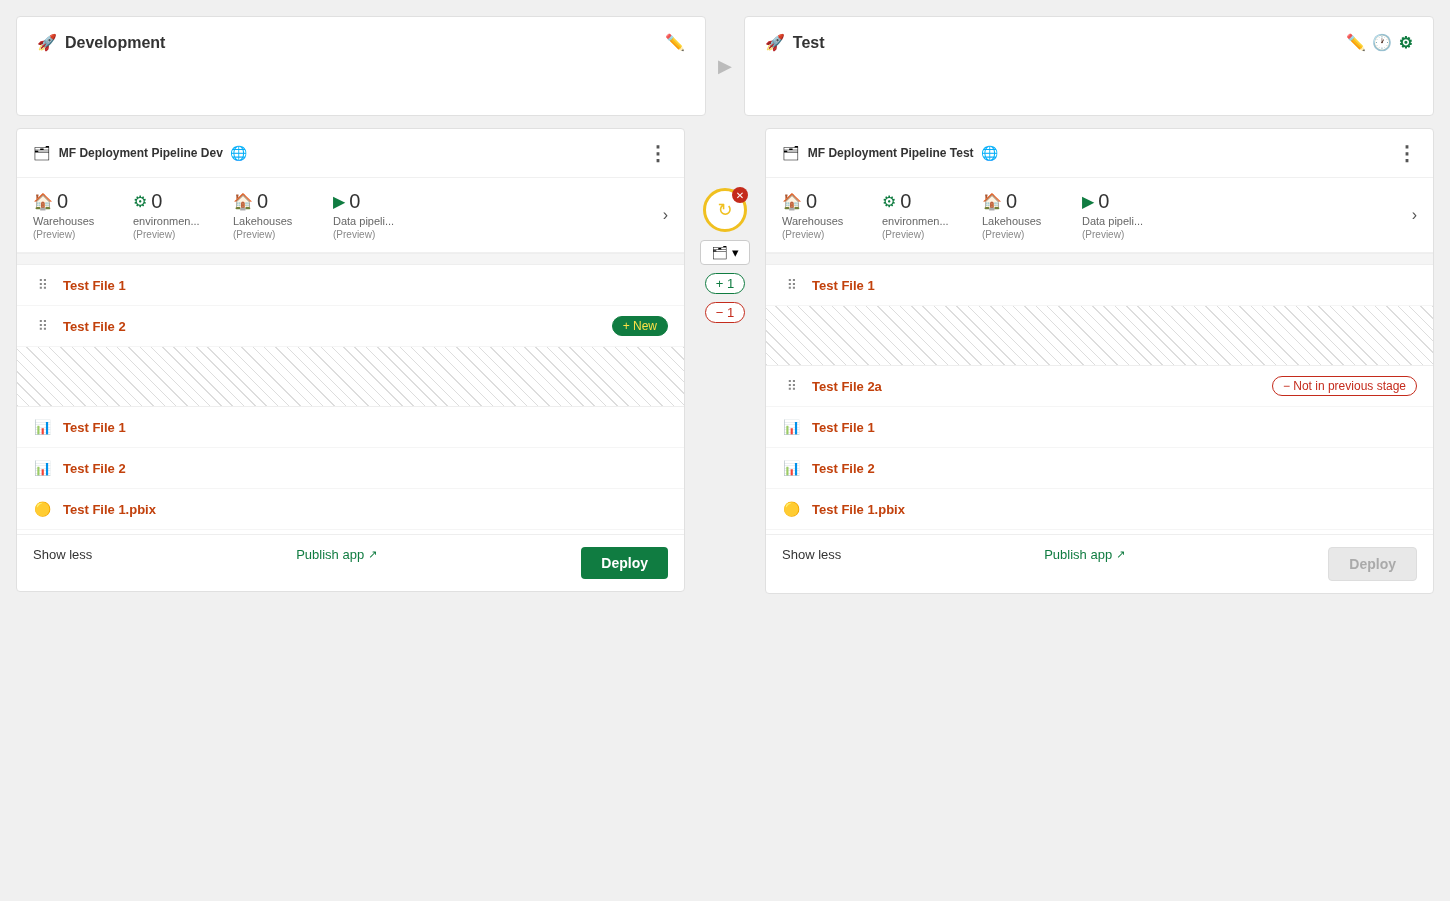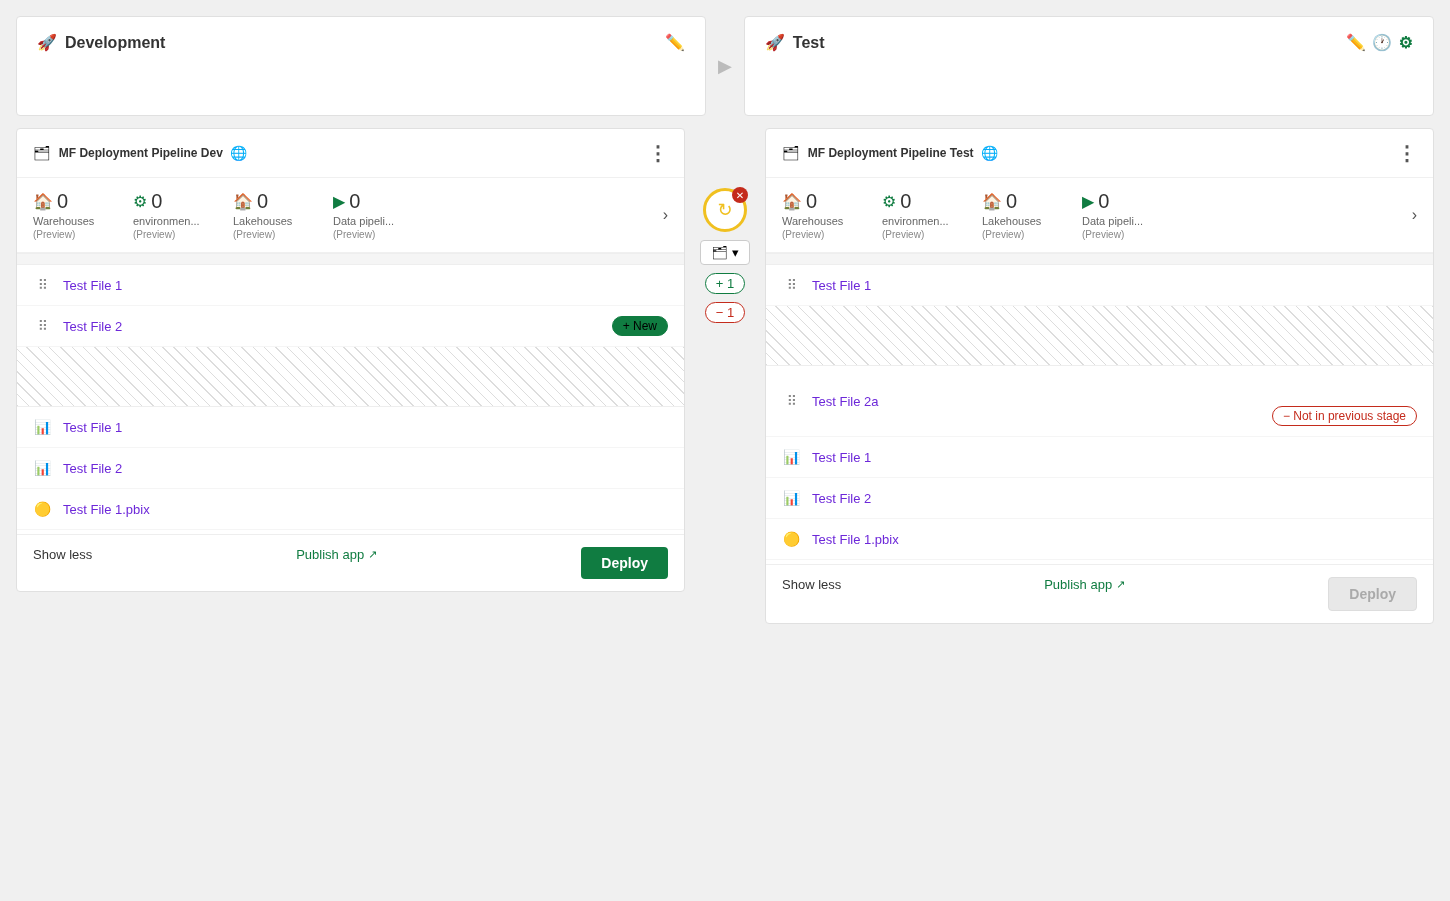--- a/index.html
+++ b/index.html
@@ -172,48 +172,48 @@
       height: 20px;
       display: flex;
       align-items: center;
       justify-content: center;
       font-size: 14px;
       flex-shrink: 0;
     }
 
     .file-name {
       font-size: 13px;
-      color: #6d28d9;
+      color: #c2410c;
+      font-weight: bold;
     }
 
     
     .badge-new {
       margin-left: auto;
       background: #107c41;
-      color: #000000;
+      color: #fde047;
       border-radius: 12px;
       padding: 2px 10px;
       font-size: 12px;
       display: flex;
       align-items: center;
       gap: 4px;
       border: 1px solid #107c41;
     }
 
     .badge-not-previous {
       margin-left: auto;
       color: #c42b1c;
       border-radius: 12px;
       padding: 2px 10px;
       font-size: 12px;
       display: flex;
       align-items: center;
       gap: 4px;
       border: 1px solid #c42b1c;
-      margin-top: 30px;
     }
 
     
     .hatched-area {
       background-image: repeating-linear-gradient(
         45deg,
         #ddd 0px,
         #ddd 1px,
         transparent 1px,
         transparent 8px

